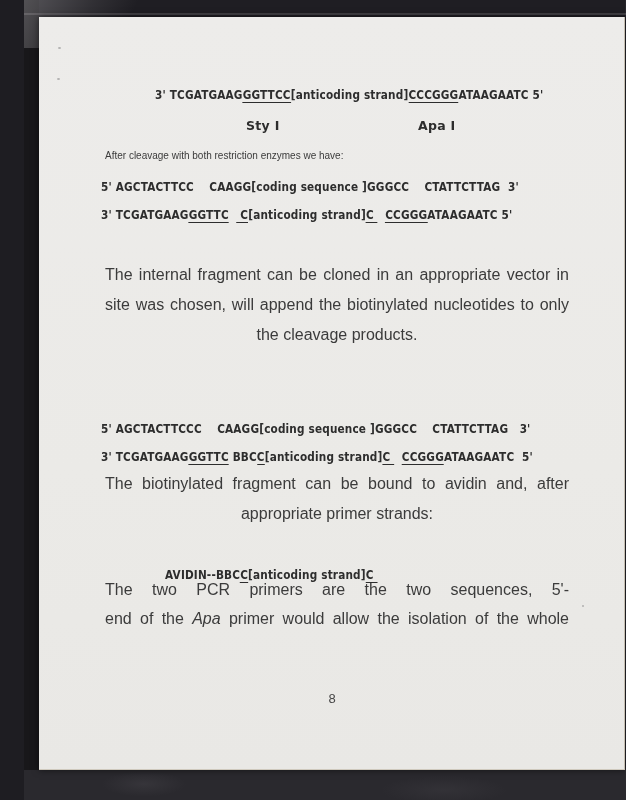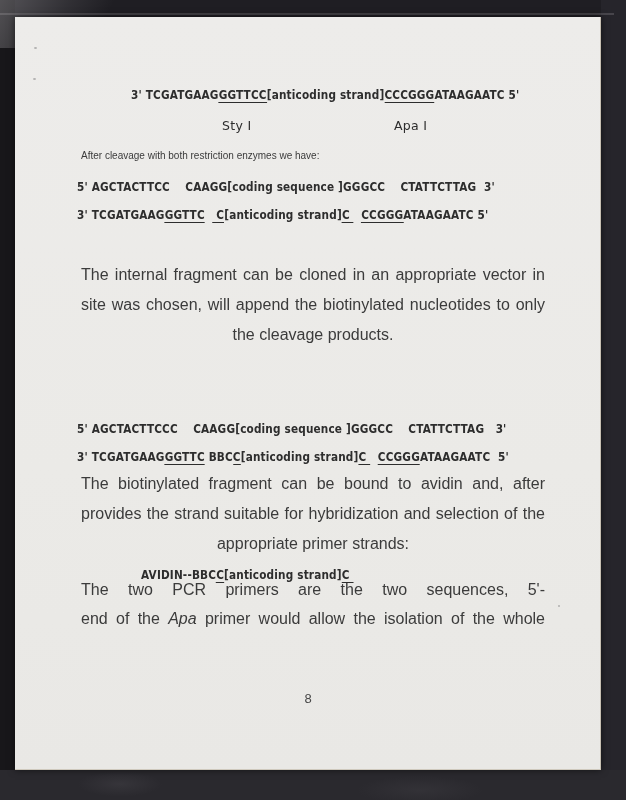--- a/index.html
+++ b/index.html
@@ -4,20 +4,21 @@
 <style>
   html,body{margin:0;padding:0;}
   body{
     width:626px;height:800px;position:relative;overflow:hidden;
     font-family:"Liberation Sans",sans-serif;
     background:#1e1d22;
   }
   .stage{
     position:absolute;inset:0;
     background:linear-gradient(90deg,#18171a 0px,#18171a 15px,#1f1e23 15px,#1f1e23 601px,#26252b 601px,#26252b 626px);
+    margin-left:24px;
   }
   .glare{
     position:absolute;left:0;top:0;width:160px;height:48px;
     background:linear-gradient(118deg,rgba(130,128,132,.55) 0%,rgba(130,128,132,.18) 38%,rgba(130,128,132,0) 62%);
     pointer-events:none;
   }
   .edge-line{
     position:absolute;left:0;top:13px;width:614px;height:2px;
     background:rgba(190,188,192,.22);
   }
@@ -37,21 +38,21 @@
 
   
   .seq{
     position:absolute;white-space:pre;
     font-family:"DejaVu Sans",sans-serif;font-weight:bold;
     font-size:12.5px;line-height:16px;letter-spacing:.2px;color:#2d2d2d;
     transform:scaleX(.84);transform-origin:0 0;
   }
   .seq .u{border-bottom:1.7px solid #2d2d2d;padding-bottom:0;}
   .lbl{
-    position:absolute;font-family:"DejaVu Sans",sans-serif;font-weight:normal;
+    position:absolute;font-family:"DejaVu Sans",sans-serif;font-weight:bold;
     font-size:12.5px;color:#2d2d2d;letter-spacing:.3px;
   }
   .body-line{
     position:absolute;font-size:10px;color:#3b3b3b;line-height:20px;white-space:pre;
   }
   .para{position:absolute;width:464px;color:#3b3b3b;font-size:16px;}
   .para .jl{text-align:justify;text-align-last:justify;line-height:30px;height:30px;overflow:hidden;}
   .para .ll{text-align:center;line-height:30px;height:30px;}
   .para.tight .jl,.para.tight .ll{line-height:29px;height:29px;}
   .i{font-style:italic;}
@@ -88,21 +89,20 @@
       <div class="jl">The internal fragment can be cloned in an appropriate vector in order to</div>
       <div class="jl">site was chosen, will append the biotinylated nucleotides to only one of</div>
       <div class="ll">the cleavage products.</div>
     </div>
 
     <div class="seq" style="left:62px;top:404px"><span>5' AGCTACTTCCC    CAAGG[coding sequence ]GGGCC    CTATTCTTAG   3'</span></div>
     <div class="seq" style="left:62px;top:432px"><span>3' TCGATGAAG</span><span class="u">GGTTC</span><span> BBC</span><span class="u">C</span><span>[anticoding strand]</span><span class="u">C </span><span>  </span><span class="u">CCGGG</span><span>ATAAGAATC  5'</span></div>
 
     <div class="para" style="left:66px;top:452px">
       <div class="jl">The biotinylated fragment can be bound to avidin and, after denaturation,</div>
-      <div class="jl">provides the strand suitable for hybridization and selection of the</div>
       <div class="ll">appropriate primer strands:</div>
     </div>
 
     <div class="seq" style="left:126px;top:550px"><span>AVIDIN--BBC</span><span class="u">C</span><span>[anticoding strand]</span><span class="u">C </span></div>
 
     <div class="para tight" style="left:66px;top:558px">
       <div class="jl"><span>The two PCR primers are the two sequences, 5'-AGCTACTTCCCAAGG (</span><span class="i">Sty</span></div>
       <div class="jl"><span>end of the </span><span class="i">Apa</span><span> primer would allow the isolation of the whole strand</span></div>
     </div>
 

